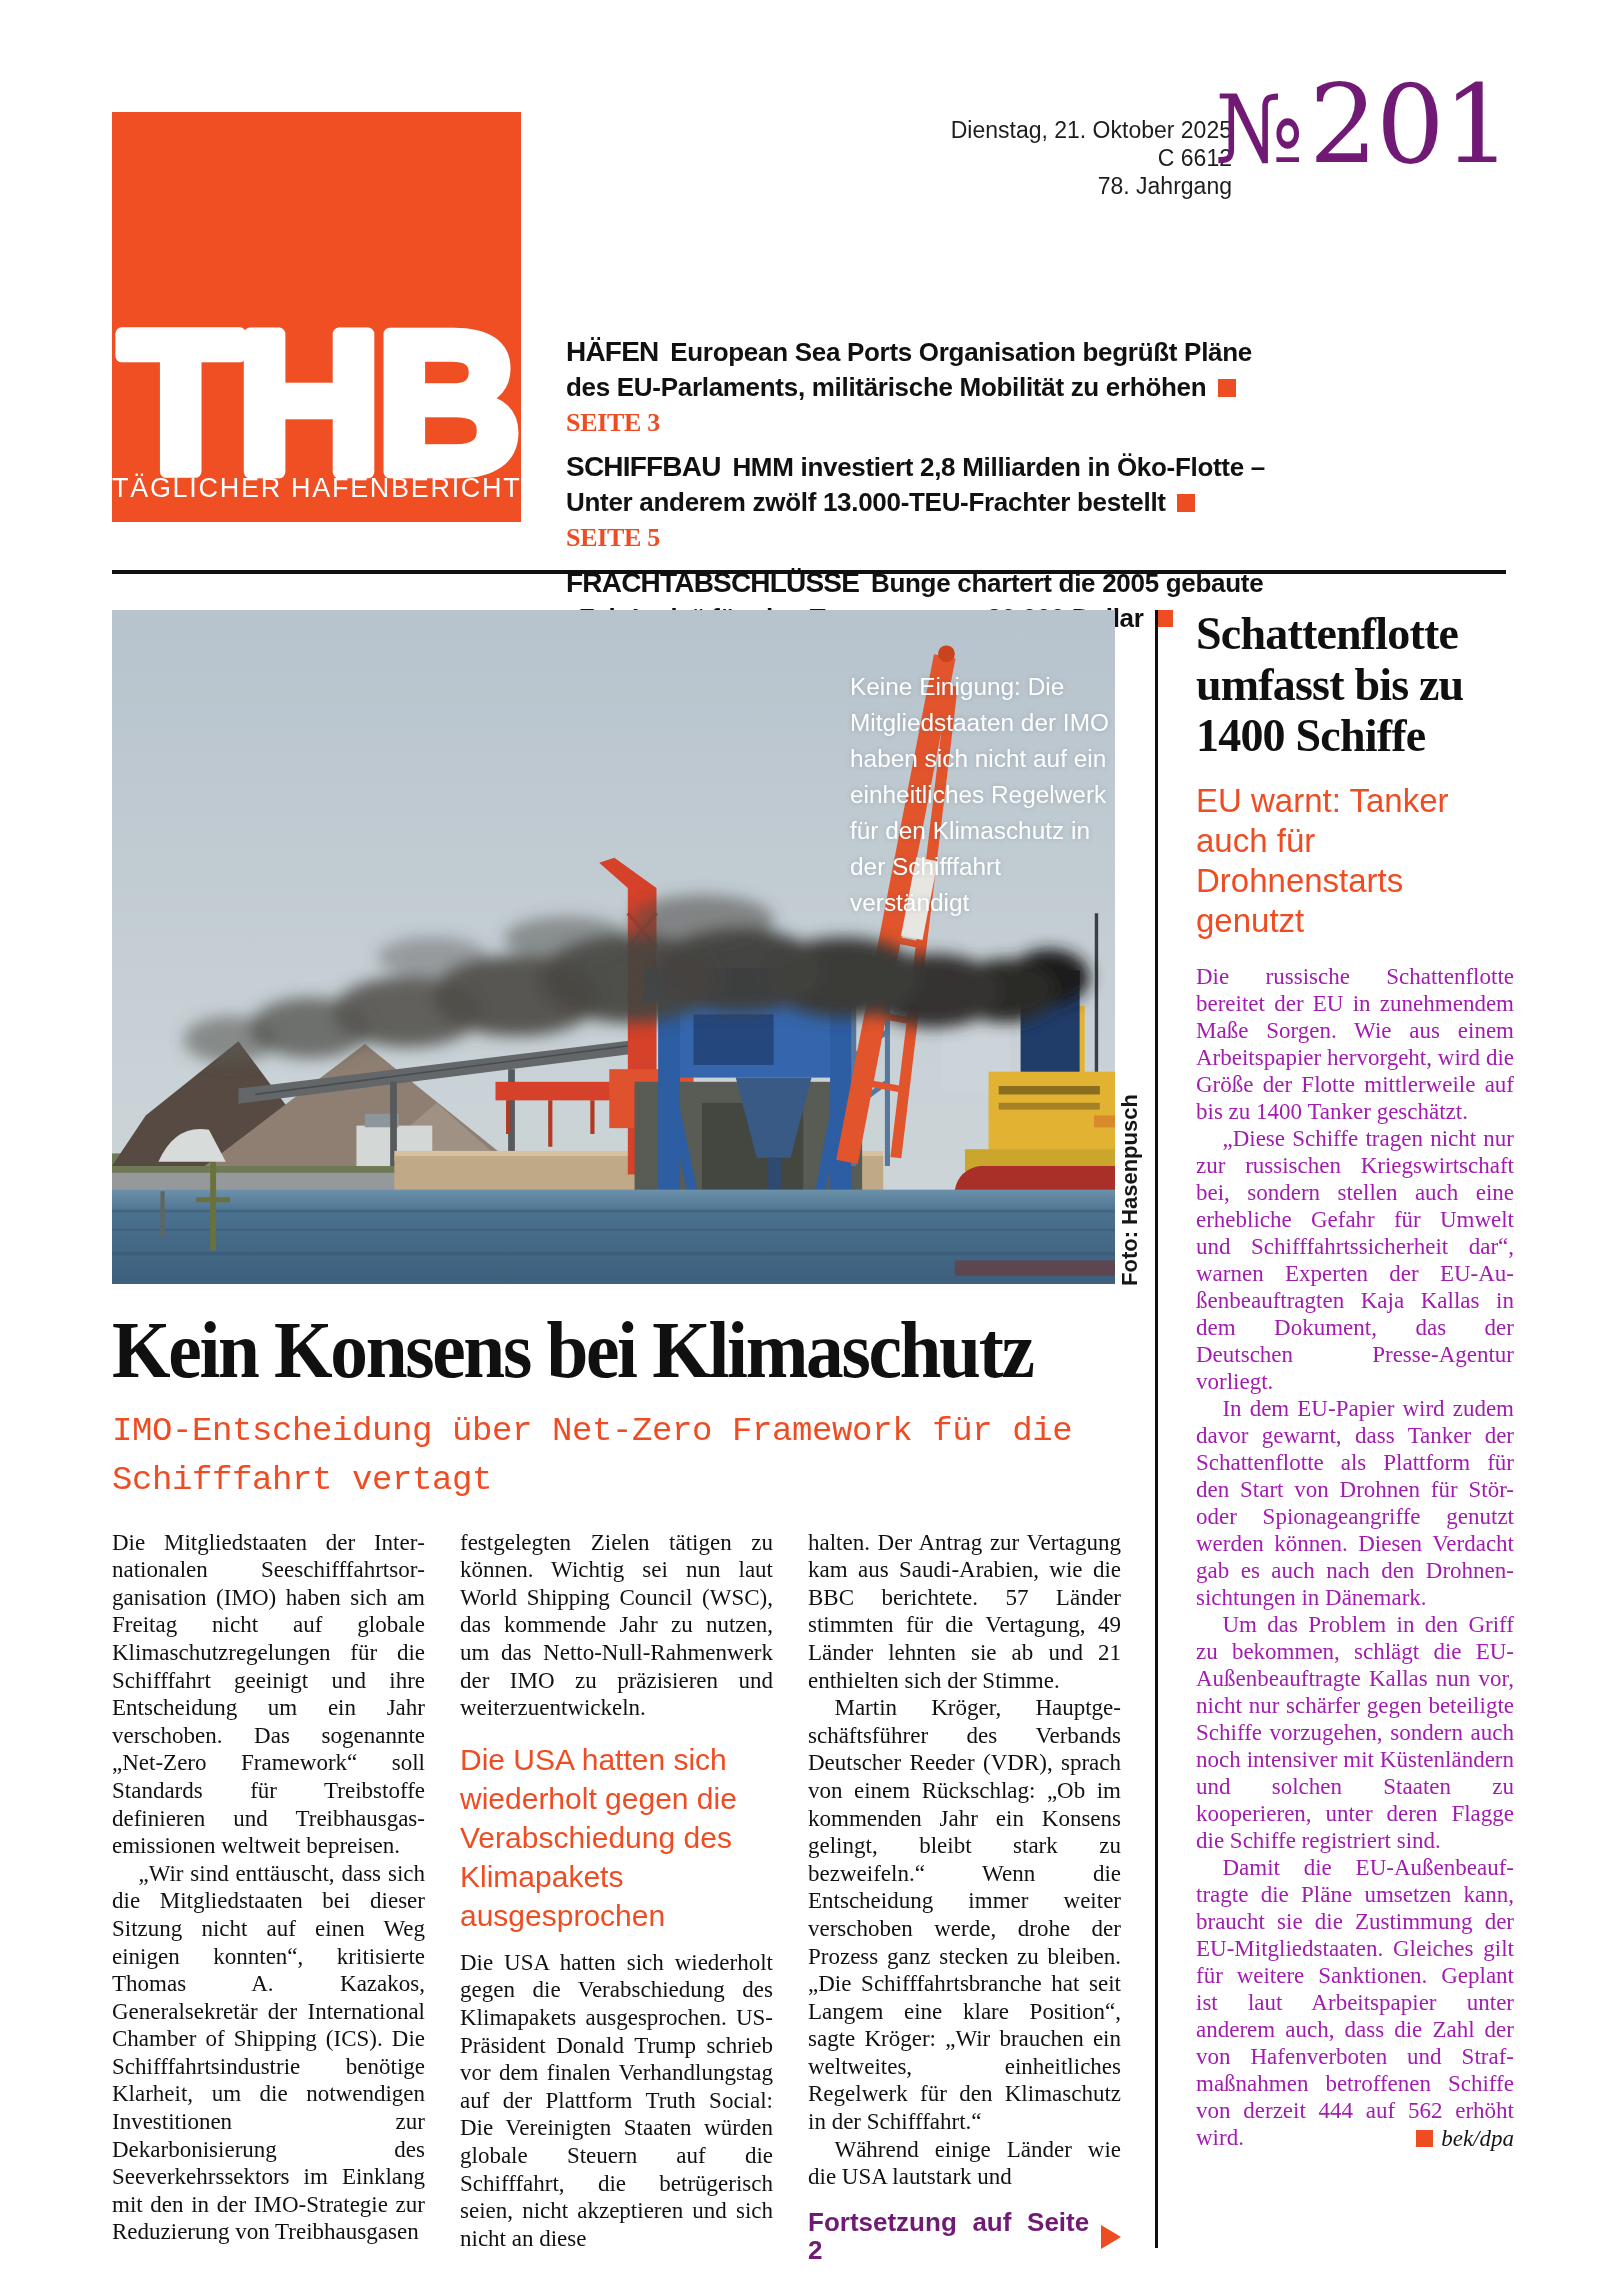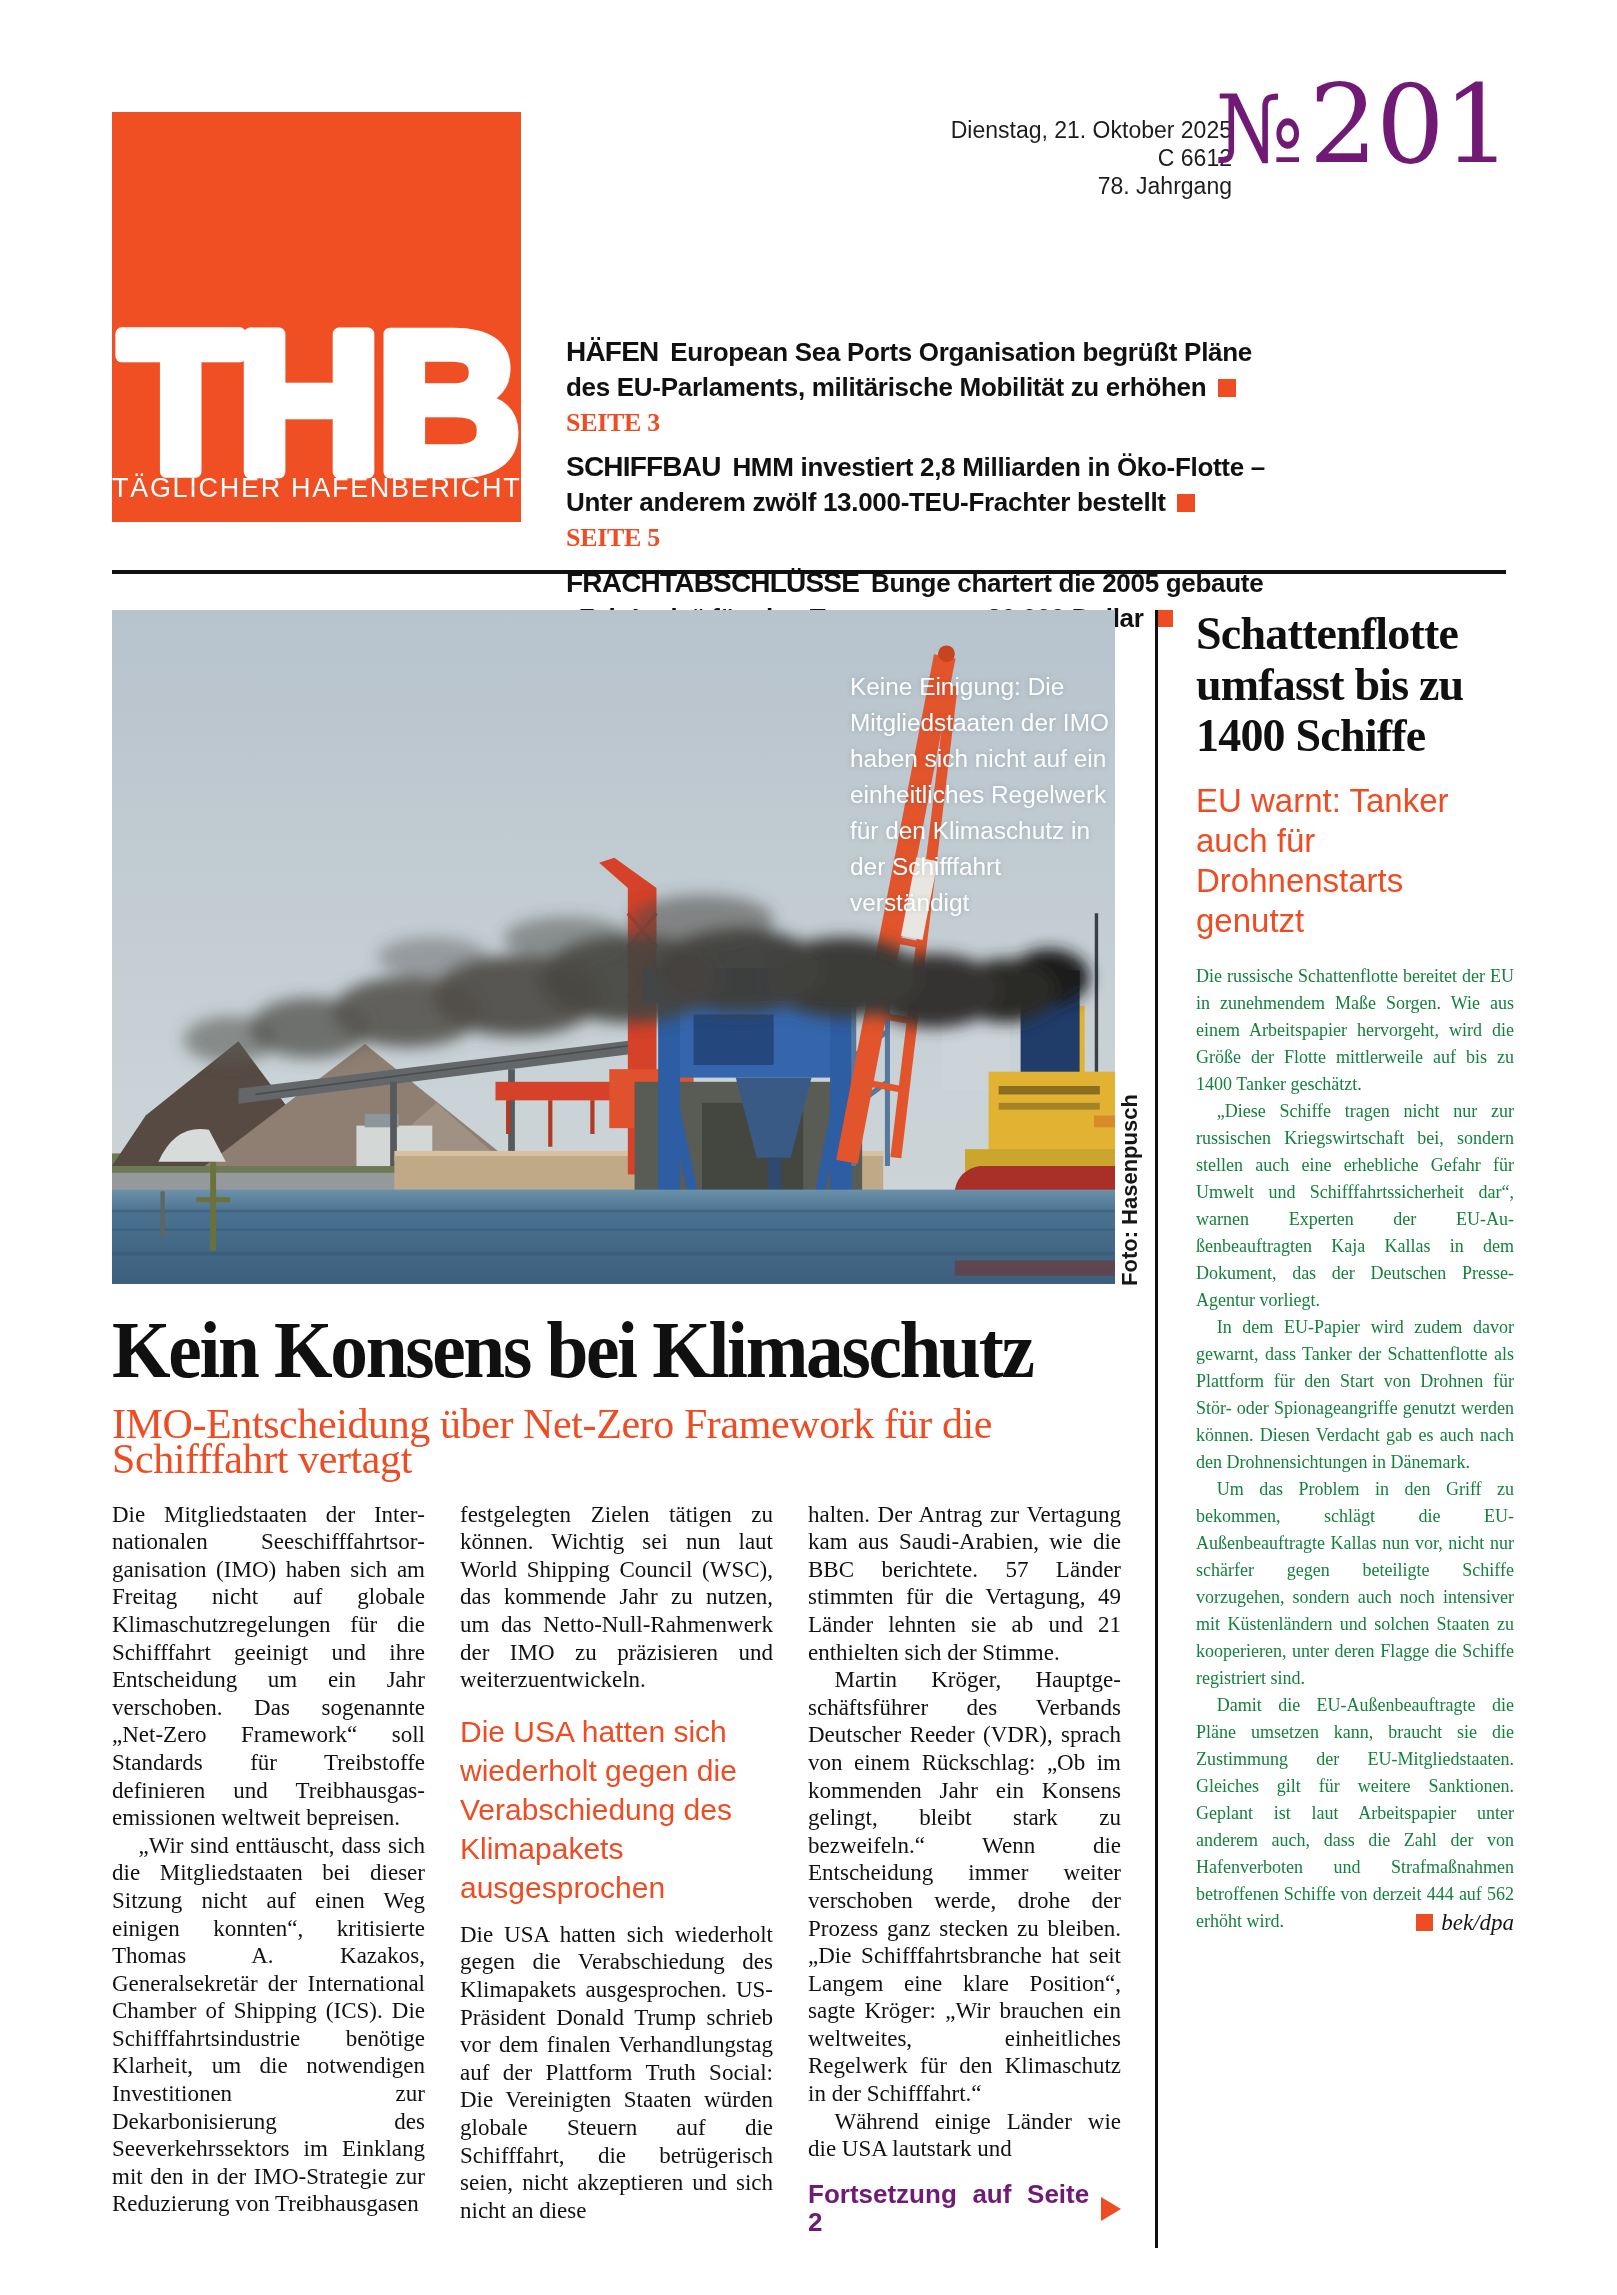--- a/index.html
+++ b/index.html
@@ -40,33 +40,33 @@
         font-family:"Liberation Sans",sans-serif;font-size:22px;font-weight:700;color:#161616;white-space:nowrap;}
 
   .vdivider{position:absolute;left:1155px;top:610px;width:3.4px;height:1638px;background:#101010;}
 
   
   .sidebar{position:absolute;left:1196px;top:608px;width:318px;}
   .sidebar h2{margin:0;font-family:"Liberation Serif",serif;font-weight:700;font-size:46px;line-height:51px;
         letter-spacing:-0.8px;color:#101010;}
   .sidebar .sub{margin-top:20px;font-family:"Liberation Sans",sans-serif;font-size:33px;line-height:40px;
         color:var(--accent,#ee4c22);}
-  .sidebar .body{margin-top:22px;font-size:18px;line-height:27px;text-align:justify;hyphens:auto;color:#15803d;}
+  .sidebar .body{margin-top:22px;font-size:23px;line-height:27px;text-align:justify;hyphens:auto;color:#a21caf;}
   .sidebar .body p{margin:0;}
   .sidebar .body p + p{text-indent:1.15em;}
   .signline{margin-top:-26px;text-align:right;font-size:23px;line-height:27px;}
   .signline .sq{display:inline-block;width:17px;height:17px;background:var(--accent,#ee4c22);
         margin-right:8.4px;vertical-align:-0.8px;}
   .signline em{font-style:italic;font-weight:400;}
 
   
   .main{position:absolute;left:112px;top:1311px;width:1009px;}
   .main h1{margin:0;font-family:"Liberation Serif",serif;font-weight:700;font-size:81px;line-height:79px;
         letter-spacing:-2.5px;transform:scaleX(.93);transform-origin:left center;white-space:nowrap;color:#101010;}
-  .main .sub{margin-top:17px;font-family:Liberation Serif, serif;font-size:42px;line-height:35px;
+  .main .sub{margin-top:17px;font-family:Liberation Mono, monospace;font-size:34px;line-height:49px;
         color:var(--accent,#ee4c22);letter-spacing:-0.4px;}
   .columns{margin-top:23.6px;display:flex;gap:35px;}
   .col{width:313px;font-size:23px;line-height:27.6px;text-align:justify;hyphens:auto;color:#111;}
   .col p{margin:0;}
   .col p + p{text-indent:1.15em;}
   .pullquote{margin:18.5px 0 13.5px;font-family:"Liberation Sans",sans-serif;font-size:30px;line-height:39px;
         color:var(--accent,#ee4c22);text-align:left;hyphens:none;}
   .continuation{margin-top:18.5px;display:flex;justify-content:flex-start;align-items:center;gap:11.8px;
         font-family:"Liberation Sans",sans-serif;font-weight:700;font-size:26px;color:#701a75;}
   .tri{width:0;height:0;border-top:12.6px solid transparent;border-bottom:12.6px solid transparent;

